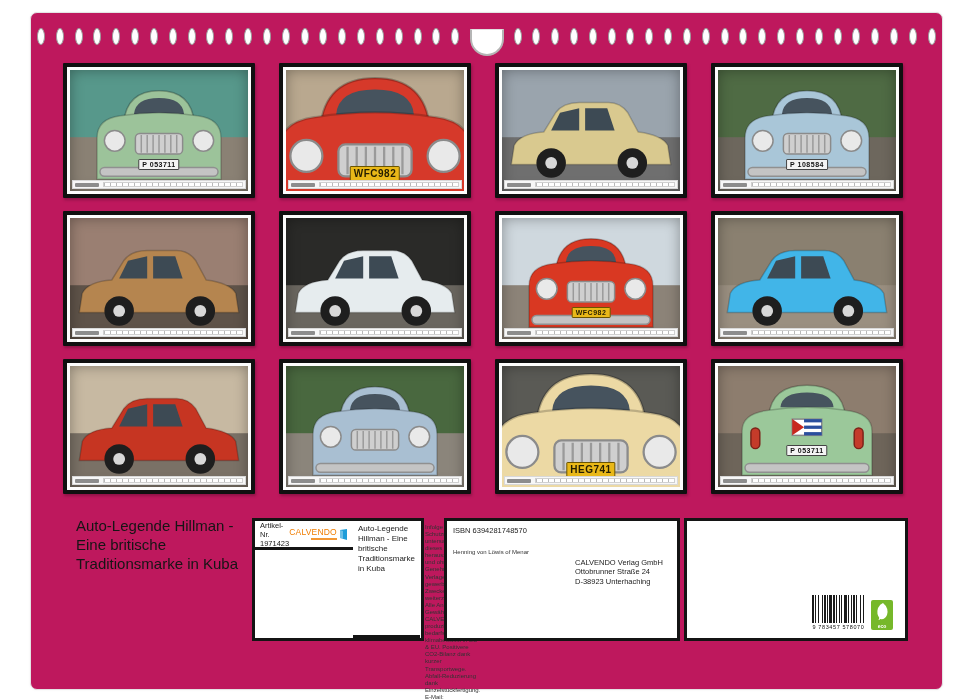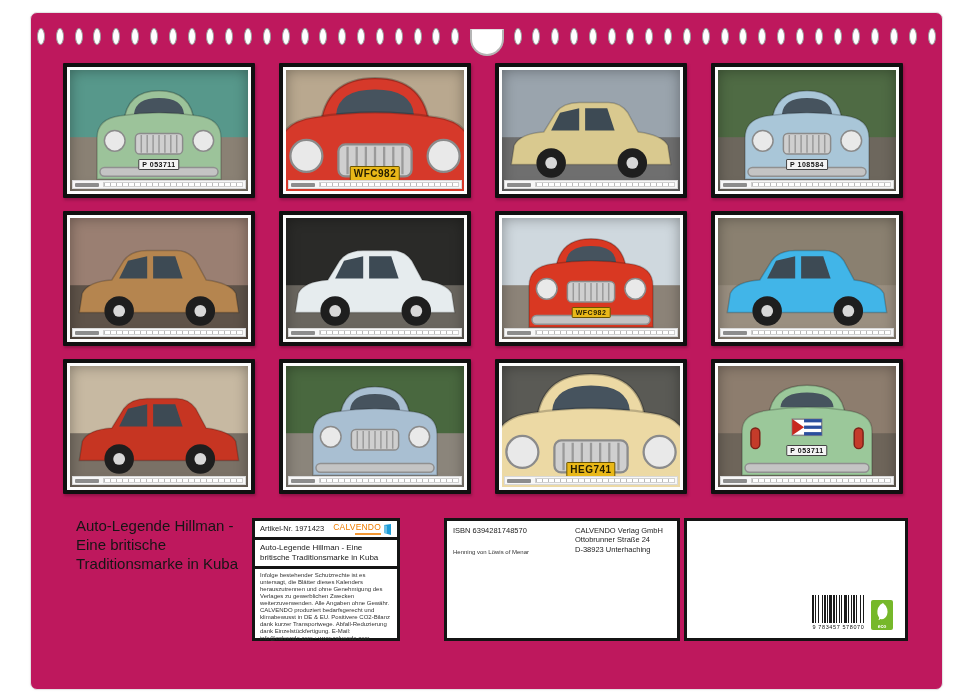--- a/index.html
+++ b/index.html
@@ -29,36 +29,36 @@
   .closeup .plate{font-size:10px;line-height:13px;bottom:8%;}
   .photo.rearview .plate{bottom:26%;}
   .datebar{position:absolute;left:2px;right:2px;bottom:2px;height:9px;background:#f7f7f7;border:1px solid #d8d8d8;box-sizing:border-box;}
   .datebar .wm{position:absolute;left:2px;top:1.5px;width:24px;height:4.5px;background:#8d8d8d;border-radius:1px;}
   .datebar .ticks{position:absolute;left:30px;right:2px;top:1px;bottom:1px;
     background:repeating-linear-gradient(90deg,#b9b9b9 0 1px,#ffffff 1px 6px);border:1px solid #d0d0d0;box-sizing:border-box;}
 
   
   .footer-title{position:absolute;left:45px;top:504px;width:172px;font-size:15px;line-height:1.25;color:#151515;}
   .ibox{position:absolute;top:505px;height:123px;border:3px solid #141414;box-sizing:border-box;background:#fff;}
-  .box-article{left:221px;width:148px;display:flex;flex-direction:column;}
+  .box-article{left:221px;width:172px;display:flex;flex-direction:row;}
   .box-isbn{left:413px;width:236px;}
   .box-barcode{left:653px;width:224px;}
   .art-row{display:flex;align-items:center;justify-content:space-between;padding:2px 5px;height:22px;border-bottom:3px solid #141414;}
   .art-label{font-size:7.5px;color:#222;}
   .logo{display:flex;align-items:flex-end;gap:2px;}
   .logo .wordmark{display:flex;flex-direction:column;align-items:flex-end;line-height:1;}
   .logo .word{font-size:8.5px;font-weight:normal;letter-spacing:.2px;}
   .logo .tag{width:26px;height:2px;margin-top:1px;opacity:.8;}
   .prod-row{padding:3px 5px;border-bottom:3px solid #141414;font-size:8px;line-height:1.25;color:#222;}
   .legal-row{padding:3px 5px;font-size:6px;line-height:1.18;color:#333;flex:1;}
   .box-isbn .inner{display:flex;padding:5px 6px;gap:10px;}
   .isbn-col{flex:1;}
   .isbn{font-size:7.5px;color:#222;}
   .author{font-size:6px;color:#333;margin-top:14px;}
-  .pub{font-size:7.5px;line-height:1.25;color:#222;width:96px;}
+  .pub{font-size:7.5px;line-height:1.25;color:#222;width:96px;margin-top:32px;}
   .bc-wrap{position:absolute;right:12px;bottom:8px;display:flex;align-items:flex-end;gap:6px;}
   .barcode{display:flex;flex-direction:column;align-items:center;}
   .bars{display:flex;align-items:flex-end;height:28px;gap:0;}
   .bars i{display:block;height:100%;}
   .bc-digits{font-size:5.5px;letter-spacing:.6px;color:#111;margin-top:1px;}
   .eco{width:22px;height:30px;border-radius:2px;position:relative;display:flex;align-items:flex-end;justify-content:center;}
   .eco svg{position:absolute;top:2px;left:2px;width:18px;height:20px;}
   .eco .eco-txt{font-size:5px;color:#fff;margin-bottom:1px;font-weight:bold;}
 </style>
 </head>

